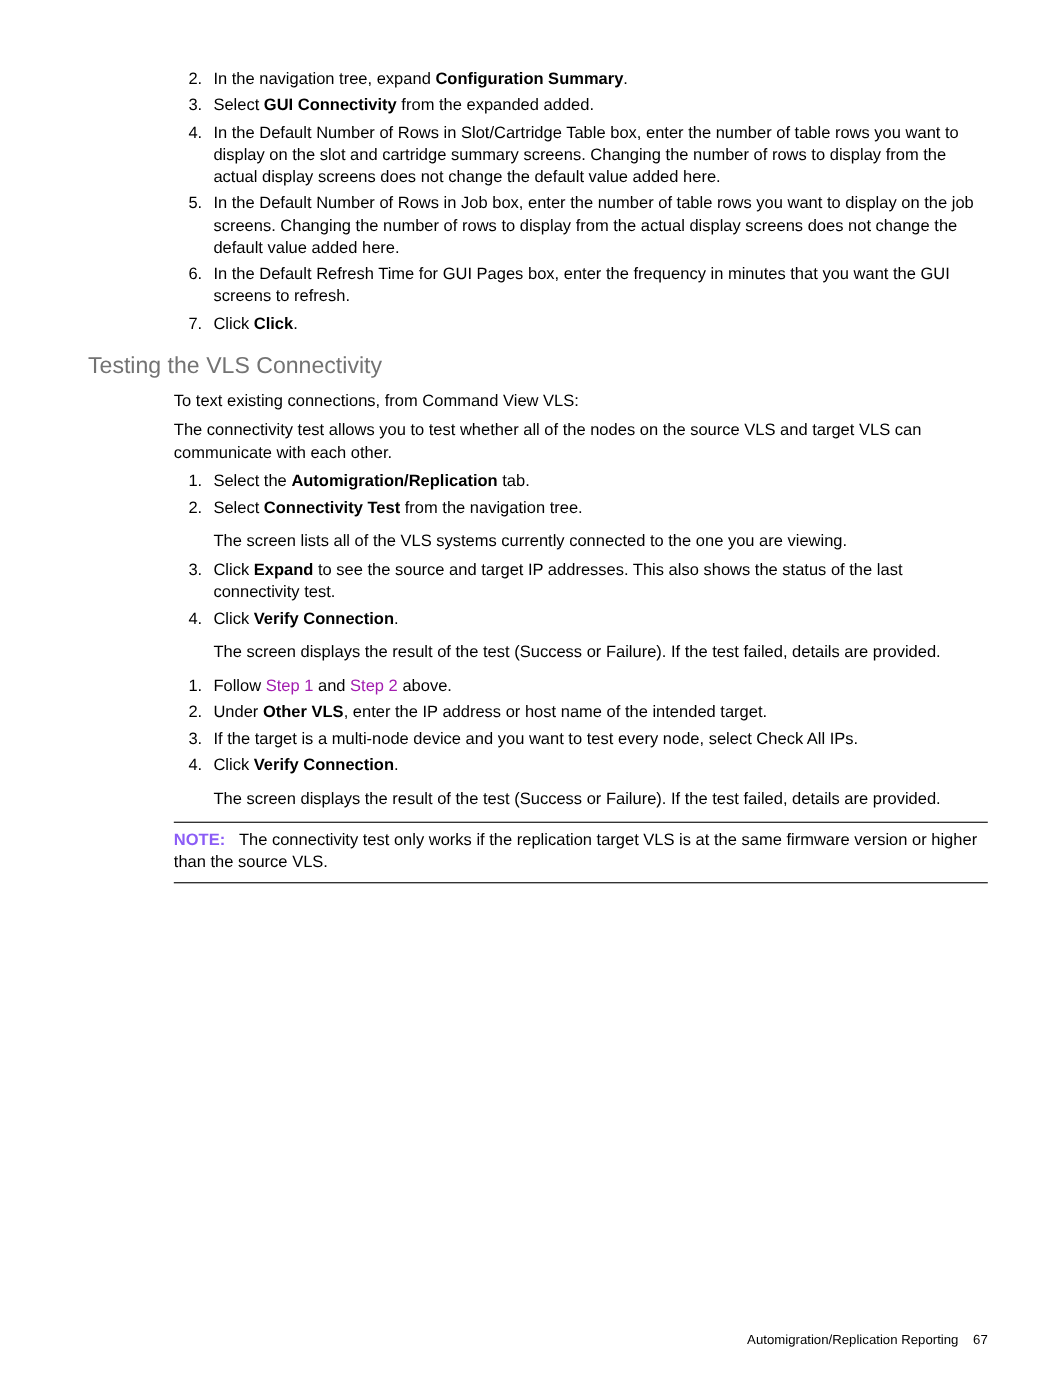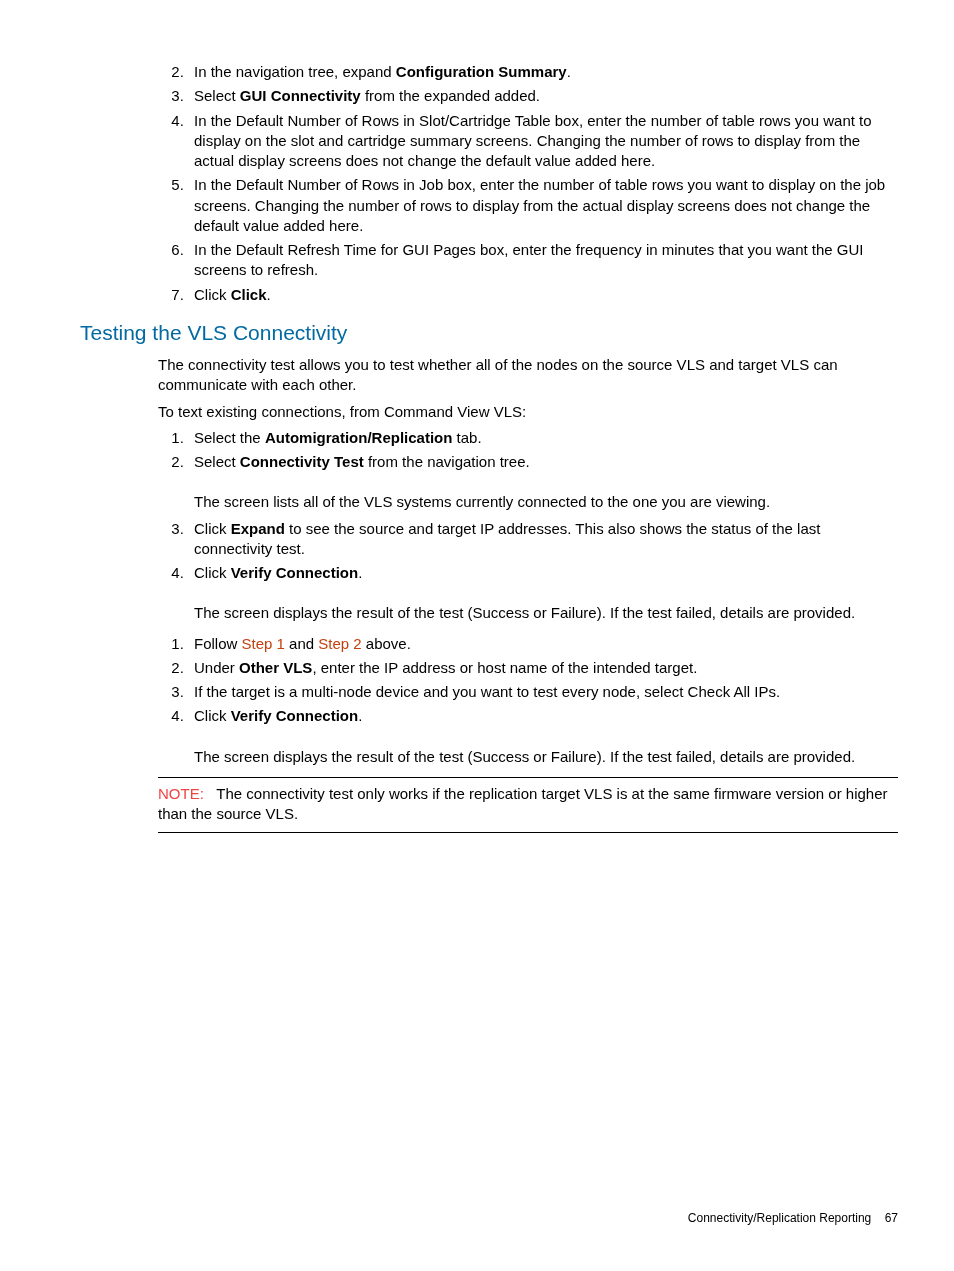--- a/index.html
+++ b/index.html
@@ -24,49 +24,49 @@
       padding-left: 108px;
     }
     ol li {
       padding-left: 6px;
       margin-bottom: 4px;
     }
     ol li::marker {
       font-family: 'Arial Narrow', Arial, sans-serif;
     }
     .sub {
-      margin-top: 20px;
+      margin-top: 10px;
       margin-bottom: 6px;
     }
     b { font-weight: bold; }
     h2 {
-      color: #0369a1;
+      color: #737373;
       font-weight: normal;
       font-size: 21px;
       margin: 14px 0 8px 0;
       font-family: 'Arial Narrow', Arial, sans-serif;
     }
     .para {
       margin: 6px 0 6px 78px;
     }
     .link {
-      color: #c2410c;
+      color: #a21caf;
     }
     hr {
       border: none;
       border-top: 1px solid #000;
       margin: 8px 0 6px 78px;
     }
     .note-block {
       margin-left: 78px;
       margin-top: 6px;
     }
     .note-label {
-      color: #ef4444;
-      font-weight: normal;
+      color: #8b5cf6;
+      font-weight: bold;
     }
     .footer {
       position: absolute;
       bottom: 45px;
       right: 56px;
       font-size: 12px;
       font-family: 'Arial Narrow', Arial, sans-serif;
     }
   </style>
 </head>
@@ -78,22 +78,22 @@
   <li><span>In the navigation tree, expand </span><b>Configuration Summary</b><span>.</span></li>
   <li><span>Select </span><b>GUI Connectivity</b><span> from the expanded added.</span></li>
   <li>In the Default Number of Rows in Slot/Cartridge Table box, enter the number of table rows you want to display on the slot and cartridge summary screens. Changing the number of rows to display from the actual display screens does not change the default value added here.</li>
   <li>In the Default Number of Rows in Job box, enter the number of table rows you want to display on the job screens. Changing the number of rows to display from the actual display screens does not change the default value added here.</li>
   <li>In the Default Refresh Time for GUI Pages box, enter the frequency in minutes that you want the GUI screens to refresh.</li>
   <li><span>Click </span><b>Click</b><span>.</span></li>
 </ol>
 
 <h2>Testing the VLS Connectivity</h2>
 
+<p class="para">To text existing connections, from Command View VLS:</p>
 <p class="para">The connectivity test allows you to test whether all of the nodes on the source VLS and target VLS can communicate with each other.</p>
-<p class="para">To text existing connections, from Command View VLS:</p>
 
 <ol>
   <li><span>Select the </span><b>Automigration/Replication</b><span> tab.</span></li>
   <li><span>Select </span><b>Connectivity Test</b><span> from the navigation tree.</span>
     <div class="sub">The screen lists all of the VLS systems currently connected to the one you are viewing.</div>
   </li>
   <li><span>Click </span><b>Expand</b><span> to see the source and target IP addresses. This also shows the status of the last connectivity test.</span></li>
   <li><span>Click </span><b>Verify Connection</b><span>.</span>
     <div class="sub">The screen displays the result of the test (Success or Failure). If the test failed, details are provided.</div>
   </li>
@@ -113,14 +113,14 @@
 
 <hr>
 <div class="note-block">
   <span class="note-label">NOTE:</span>&nbsp;&nbsp;&nbsp;<span>The connectivity test only works if the replication target VLS is at the same firmware version or higher than the source VLS.</span>
 </div>
 <hr>
 
 </div>
 
 <div class="footer">
-  <span>Connectivity/Replication Reporting</span>&nbsp;&nbsp;&nbsp;&nbsp;<span>67</span>
+  <span>Automigration/Replication Reporting</span>&nbsp;&nbsp;&nbsp;&nbsp;<span>67</span>
 </div>
 
 </body></html>

